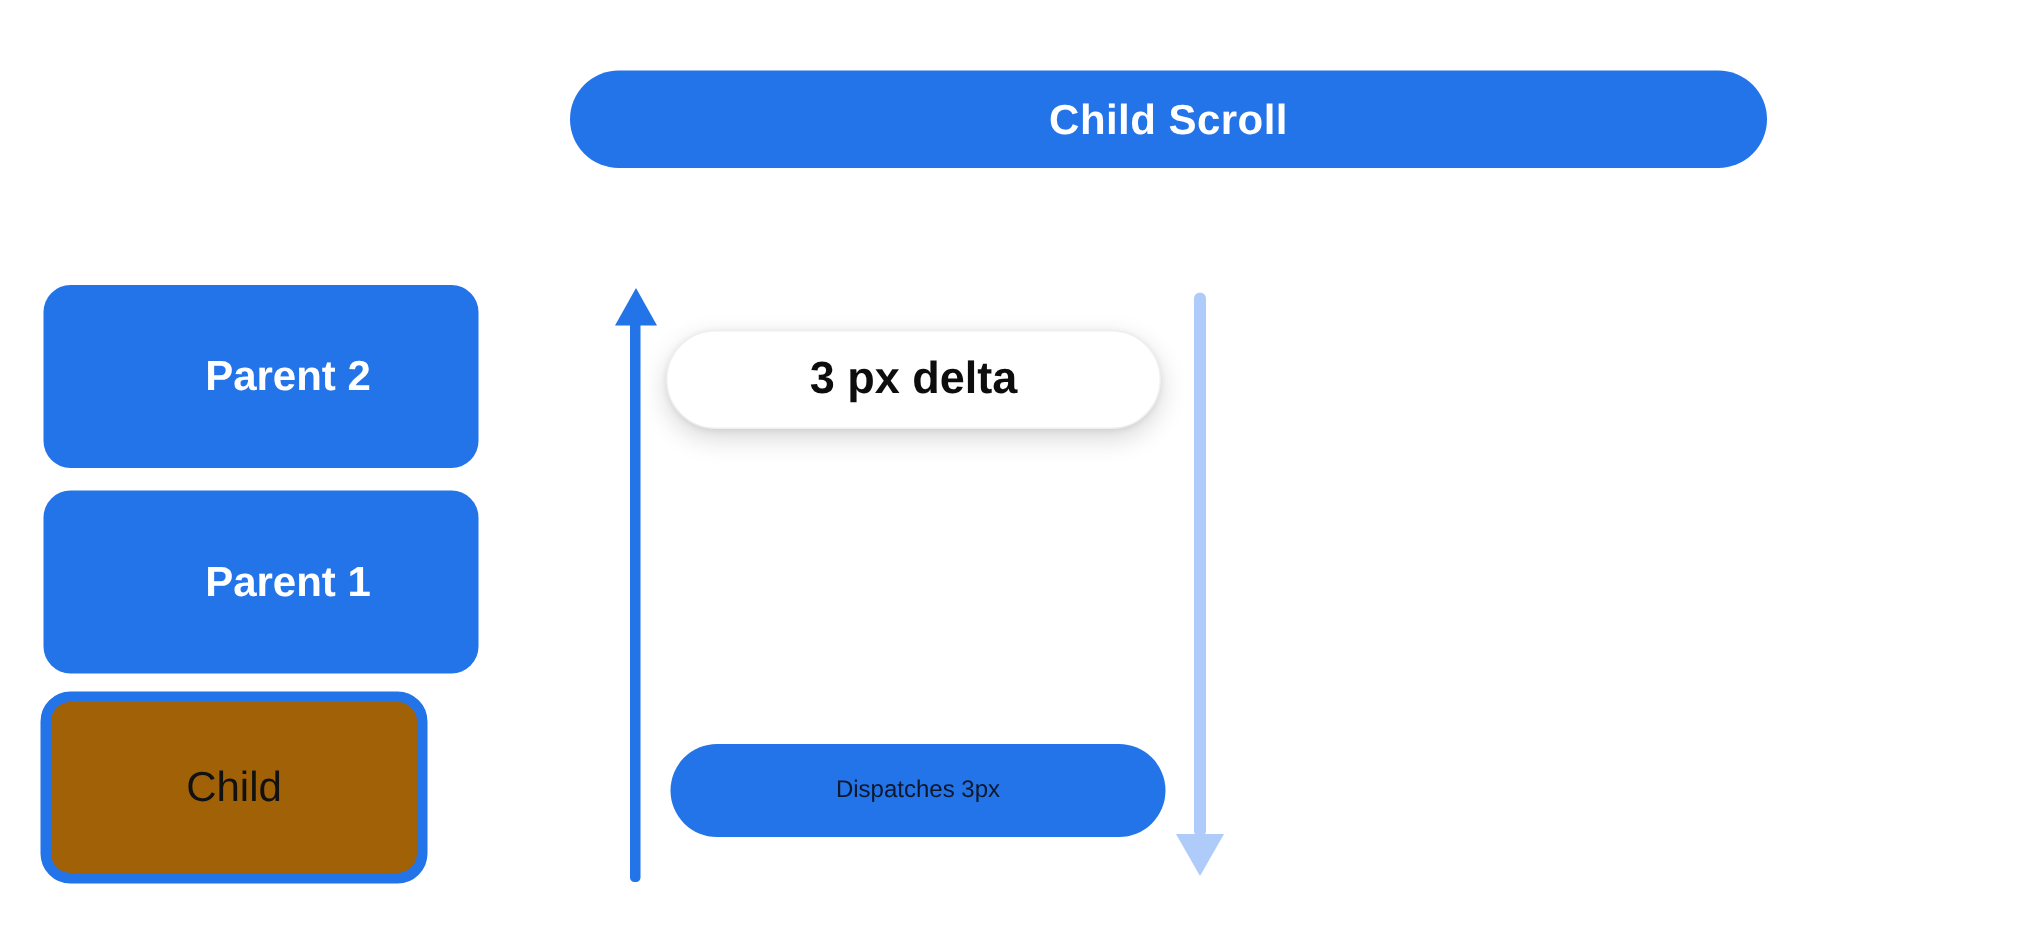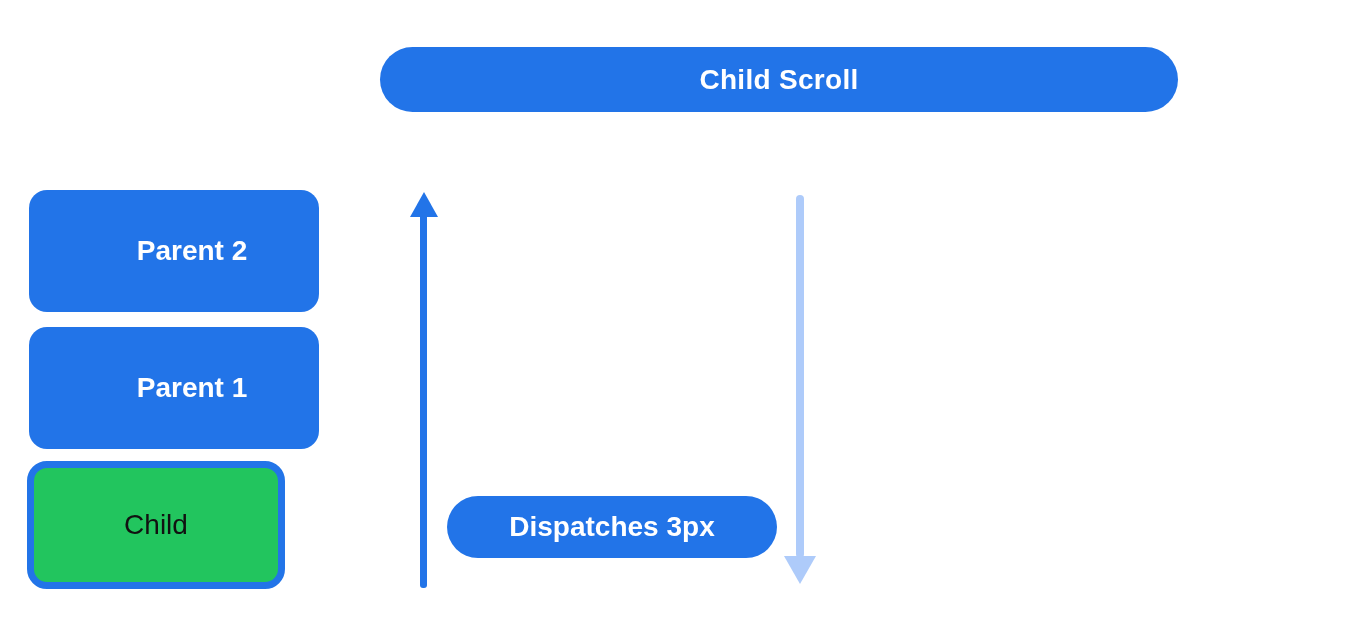--- a/index.html
+++ b/index.html
@@ -41,21 +41,21 @@
     font-weight: 700;
     padding-left: 36px;
   }
   #node-parent-2 { top: 190px; }
   #node-parent-1 { top: 327px; }
   #node-child {
     top: 461px;
     left: 27px;
     width: 258px; height: 128px;
     box-sizing: border-box;
-    background: #22c55e;
+    background: #a16207;
     border: 7px solid #2274E8;
     border-radius: 20px;
     color: #111111;
     font-weight: 500;
   }
 
   
   .up-arrow-shaft {
     position: absolute;
     left: 420px; top: 212px;
@@ -106,23 +106,23 @@
   }
 
   
   .dispatch-pill {
     position: absolute;
     left: 447px; top: 496px;
     width: 330px; height: 62px;
     background: #2274E8;
     border-radius: 31px;
     display: flex; align-items: center; justify-content: center;
-    color: #ffffff;
-    font-size: 28px;
-    font-weight: 700;
+    color: #0f172a;
+    font-size: 16px;
+    font-weight: 400;
   }
 </style>
 </head>
 <body>
 
 <div id="canvas">
 
   <div class="header-pill">
     <span>Child Scroll</span>
   </div>
@@ -142,18 +142,21 @@
   <div>
     <div class="up-arrow-head"></div>
     <div class="up-arrow-shaft"></div>
   </div>
 
   <div>
     <div class="down-arrow-shaft"></div>
     <div class="down-arrow-head"></div>
   </div>
 
+  <div class="delta-pill">
+    <span>3 px delta</span>
+  </div>
 
   <div class="dispatch-pill">
     <span>Dispatches 3px</span>
   </div>
 
 </div>
 
 </body></html>

